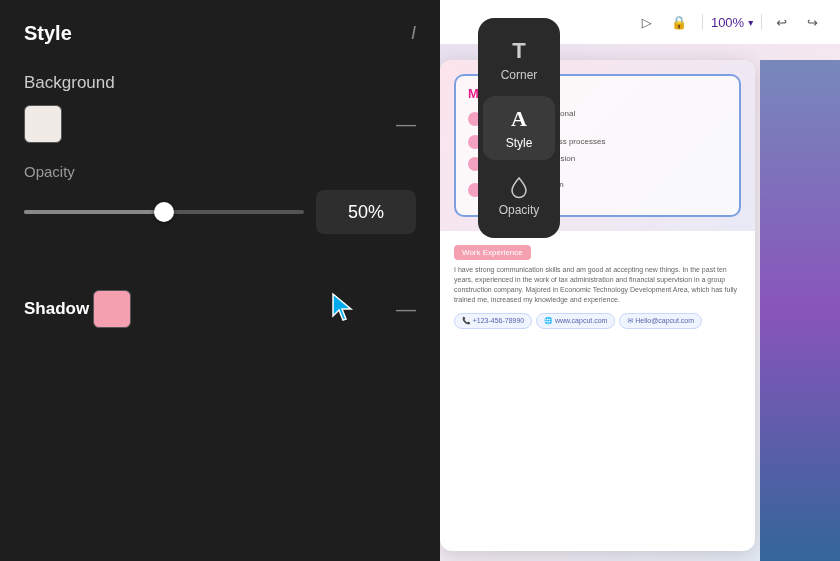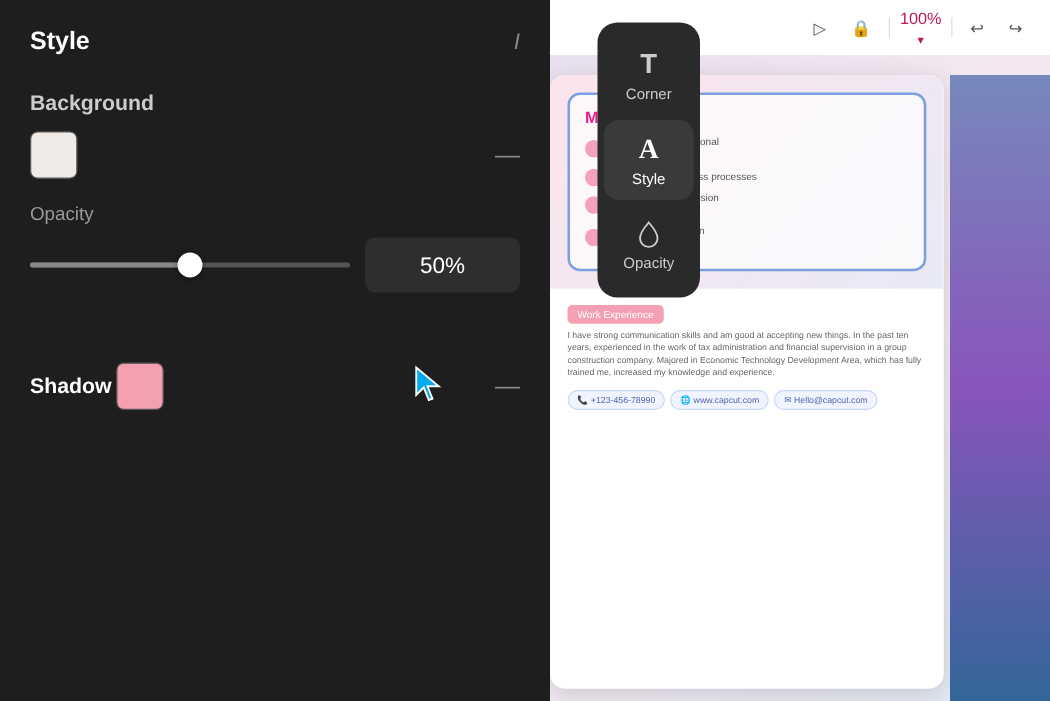--- a/index.html
+++ b/index.html
@@ -43,21 +43,21 @@
       cursor: pointer;
     }
 
     .section {
       padding: 12px 24px;
     }
 
     .section-label {
       color: #cccccc;
       font-size: 17px;
-      font-weight: 700;
+      font-weight: 400;
       margin-bottom: 12px;
     }
 
     .background-row {
       display: flex;
       align-items: center;
       gap: 12px;
     }
 
     .color-swatch {
@@ -118,21 +118,21 @@
       background: #ffffff;
       border-radius: 50%;
       position: absolute;
       top: 50%;
       transform: translate(-50%, -50%);
       cursor: pointer;
       box-shadow: 0 1px 4px rgba(0,0,0,0.5);
     }
 
     .value-input {
-      width: 124px;
+      width: 100px;
       height: 44px;
       background: #2e2e2e;
       border: none;
       border-radius: 8px;
       color: #fff;
       font-size: 18px;
       text-align: center;
       outline: none;
       flex-shrink: 0;
     }
@@ -233,24 +233,23 @@
       font-size: 13px;
       cursor: pointer;
       padding: 2px 6px;
       border-radius: 4px;
     }
 
     .topbar-zoom {
       display: flex;
       align-items: center;
       gap: 4px;
-      color: #be185d;
+      color: #4c1d95;
       font-size: 13px;
       cursor: pointer;
-      flex-direction: column;
     }
 
     .topbar-divider {
       width: 1px;
       height: 16px;
       background: #ddd;
     }
 
     
     .resume-card {

